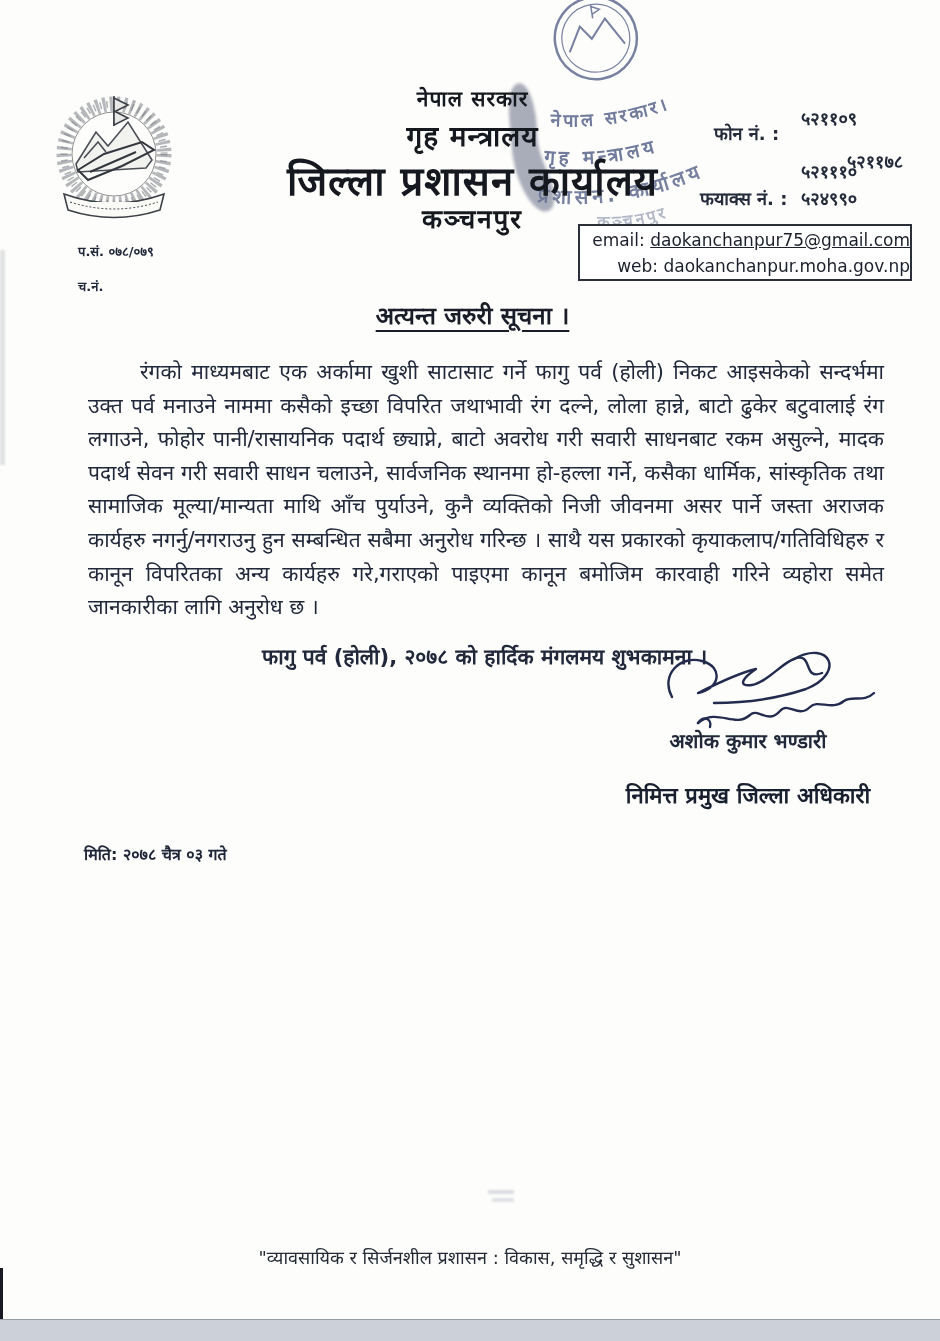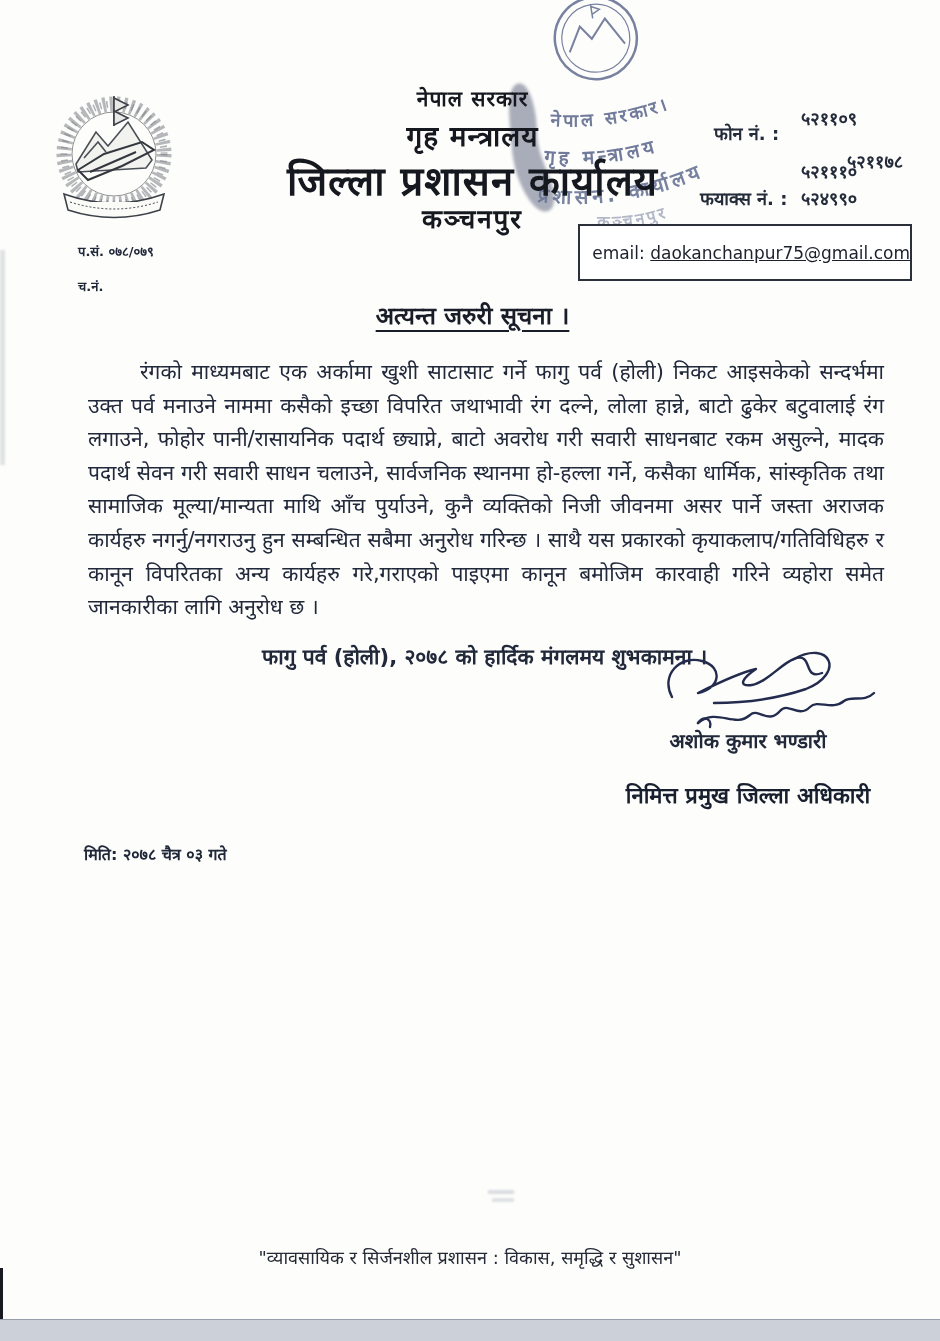--- a/index.html
+++ b/index.html
@@ -129,20 +129,24 @@
 <div class="abs phone-line" style="left:847px;top:133px;margin-top:16px;">५२११७८</div>
 <div class="abs phone-line" style="left:801px;top:159px;">५२१११०</div>
 <div class="abs phone-line" style="left:700px;top:186px;">फयाक्स नं. :</div>
 <div class="abs phone-line" style="left:801px;top:186px;">५२४९९०</div>
 
 <div class="abs contact-box">
   <div>
     <span>email:</span>
     <a href="#" class="email-link">daokanchanpur75@gmail.com</a>
   </div>
+  <div>
+    <span>web:</span>
+    <span>daokanchanpur.moha.gov.np</span>
+  </div>
 </div>
 
 <div class="abs ref" style="left:78px;top:242px;">प.सं. ०७८/०७९</div>
 <div class="abs ref" style="left:78px;top:277px;">च.नं.</div>
 
 <div class="abs subject">अत्यन्त जरुरी सूचना ।</div>
 
 <p class="abs body-text">रंगको माध्यमबाट एक अर्कामा खुशी साटासाट गर्ने फागु पर्व (होली) निकट आइसकेको सन्दर्भमा उक्त पर्व मनाउने नाममा कसैको इच्छा विपरित जथाभावी रंग दल्ने, लोला हान्ने, बाटो ढुकेर बटुवालाई रंग लगाउने, फोहोर पानी/रासायनिक पदार्थ छ्याप्ने, बाटो अवरोध गरी सवारी साधनबाट रकम असुल्ने, मादक पदार्थ सेवन गरी सवारी साधन चलाउने, सार्वजनिक स्थानमा हो-हल्ला गर्ने, कसैका धार्मिक, सांस्कृतिक तथा सामाजिक मूल्या/मान्यता माथि आँच पुर्याउने, कुनै व्यक्तिको निजी जीवनमा असर पार्ने जस्ता अराजक कार्यहरु नगर्नु/नगराउनु हुन सम्बन्धित सबैमा अनुरोध गरिन्छ । साथै यस प्रकारको कृयाकलाप/गतिविधिहरु र कानून विपरितका अन्य कार्यहरु गरे,गराएको पाइएमा कानून बमोजिम कारवाही गरिने व्यहोरा समेत जानकारीका लागि अनुरोध छ ।</p>
 
 <div class="abs greeting">फागु पर्व (होली), २०७८ को हार्दिक मंगलमय शुभकामना ।</div>

